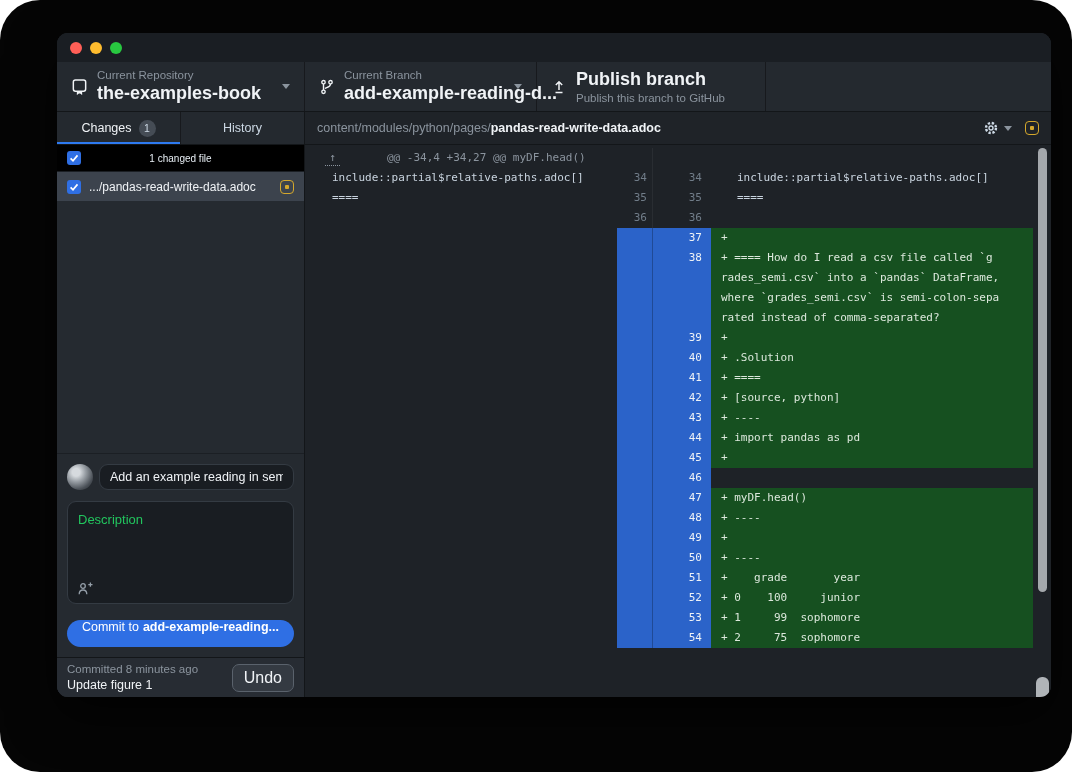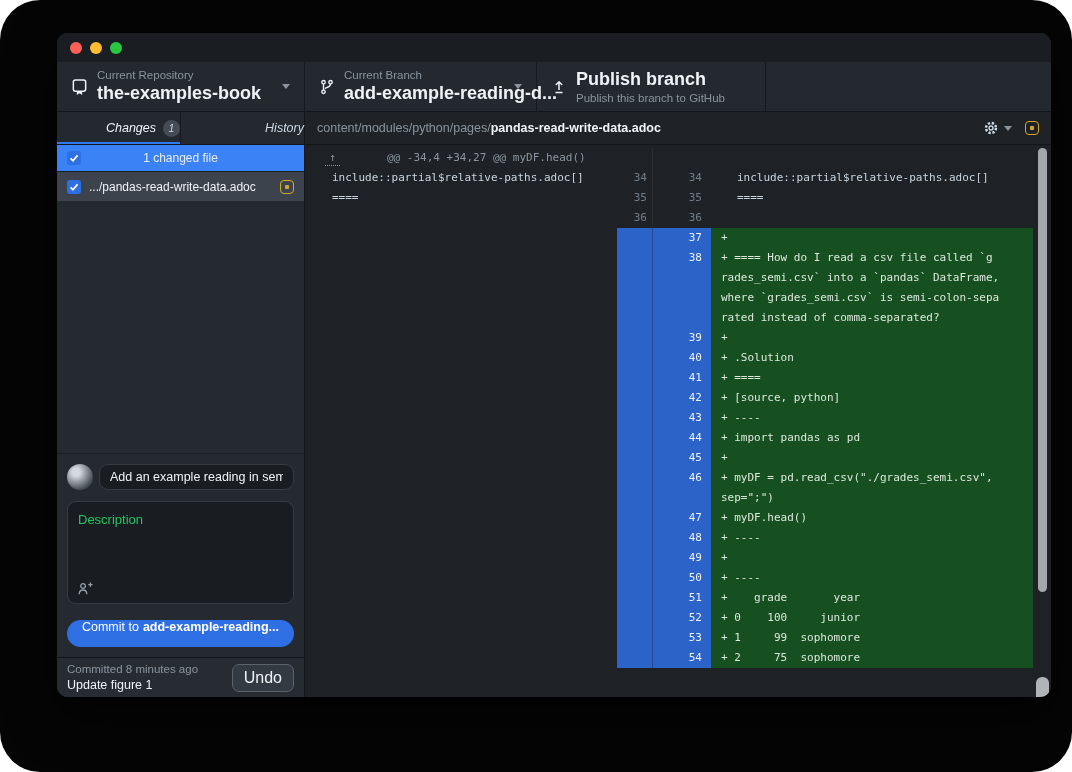--- a/index.html
+++ b/index.html
@@ -24,26 +24,26 @@
   .tool-value { font-size:18px; font-weight:700; color:#f0f3f6; white-space:nowrap; }
   .tool-sub { font-size:11.5px; color:#8b949e; white-space:nowrap; }
   .chev { margin-left:auto; width:0; height:0; border-left:4.5px solid transparent; border-right:4.5px solid transparent; border-top:5px solid #8b949e; }
   .toolbar-rest { flex:1; }
 
   
   .main { flex:1; min-height:0; display:flex; }
   .sidebar { flex:none; width:248px; background:#252a30; border-right:1px solid #131619; display:flex; flex-direction:column; }
 
   .tabbar { flex:none; height:33px; display:flex; border-bottom:1px solid #131619; background:#24292f; }
-  .tab { flex:1; position:relative; display:flex; align-items:center; justify-content:flex-end; gap:7px; font-size:12.5px; color:#cdd9e5; cursor:default;font-style:italic; }
+  .tab { flex:1; position:relative; display:flex; align-items:center; justify-content:center; gap:7px; font-size:12.5px; color:#cdd9e5; cursor:default; }
   .tab-changes { border-right:1px solid #17191d; color:#f0f3f6; }
   .tab-changes::after { content:""; position:absolute; left:0; right:0; bottom:0; height:2.5px; background:#2e7af0; }
   .badge { width:17px; height:17px; border-radius:50%; background:#454c55; color:#cdd9e5; font-size:10.5px; display:flex; align-items:center; justify-content:center; }
 
-  .files-header { flex:none; height:27px; position:relative; display:flex; align-items:center; justify-content:center; border-bottom:1px solid #1b1f24; font-size:12px; color:#e6edf3; background:#3b82f6; }
+  .files-header { flex:none; height:27px; position:relative; display:flex; align-items:center; justify-content:center; border-bottom:1px solid #1b1f24; font-size:10px; color:#e6edf3; background:#000000; }
   .files-header .cbx { position:absolute; left:10px; }
   .cbx { width:14px; height:14px; border-radius:3px; background:#2f6fe4; display:flex; align-items:center; justify-content:center; flex:none; }
   .file-row { flex:none; height:29px; background:#3c434d; display:flex; align-items:center; gap:8px; padding:0 10px; font-size:12px; color:#f0f3f6; }
   .file-name { flex:1; white-space:nowrap; overflow:hidden; }
   .mod-icon { width:14px; height:14px; border:1.5px solid #d4a72c; border-radius:4px; display:flex; align-items:center; justify-content:center; flex:none; }
   .mod-icon i { width:4px; height:4px; background:#d4a72c; border-radius:1px; display:block; }
 
   .sidebar-spacer { flex:1; }
 
   .commit-form { flex:none; border-top:1px solid #1b1f24; padding:10px; }
@@ -336,24 +336,20 @@
                 <div class="d-num d-oldnum"></div>
                 <div class="d-num d-newnum">45</div>
                 <div class="d-right">
                   <div class="d-line">+</div>
                 </div>
               </div>
               <div class="d-row added">
                 <div class="d-left"></div>
                 <div class="d-num d-oldnum"></div>
                 <div class="d-num d-newnum">46</div>
-                <div class="d-right">
-                  <div class="d-line">+ myDF = pd.read_csv("./grades_semi.csv",</div>
-                  <div class="d-line">sep=";")</div>
-                </div>
               </div>
               <div class="d-row added">
                 <div class="d-left"></div>
                 <div class="d-num d-oldnum"></div>
                 <div class="d-num d-newnum">47</div>
                 <div class="d-right">
                   <div class="d-line">+ myDF.head()</div>
                 </div>
               </div>
               <div class="d-row added">

